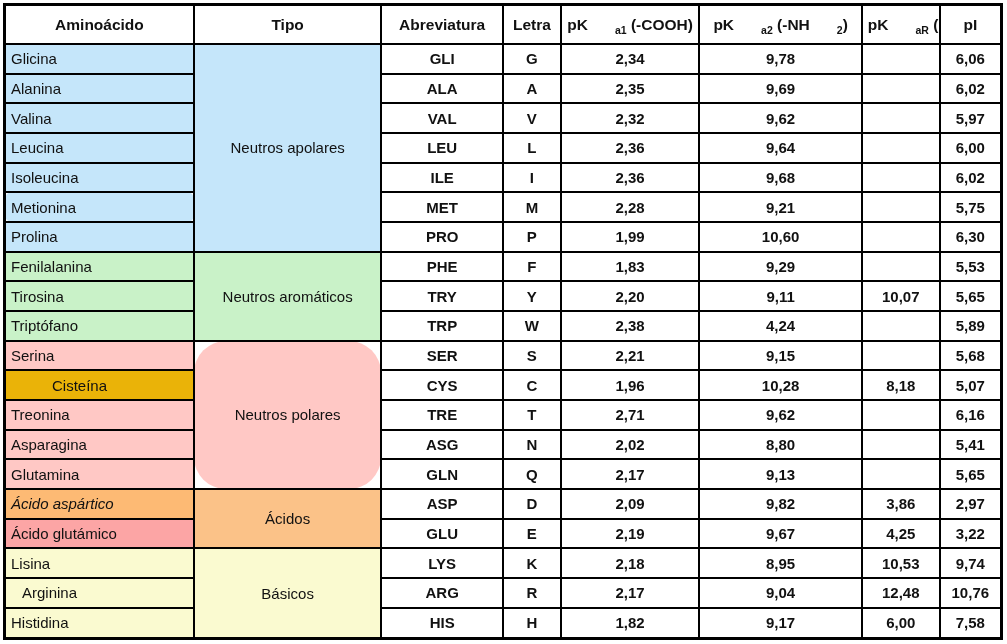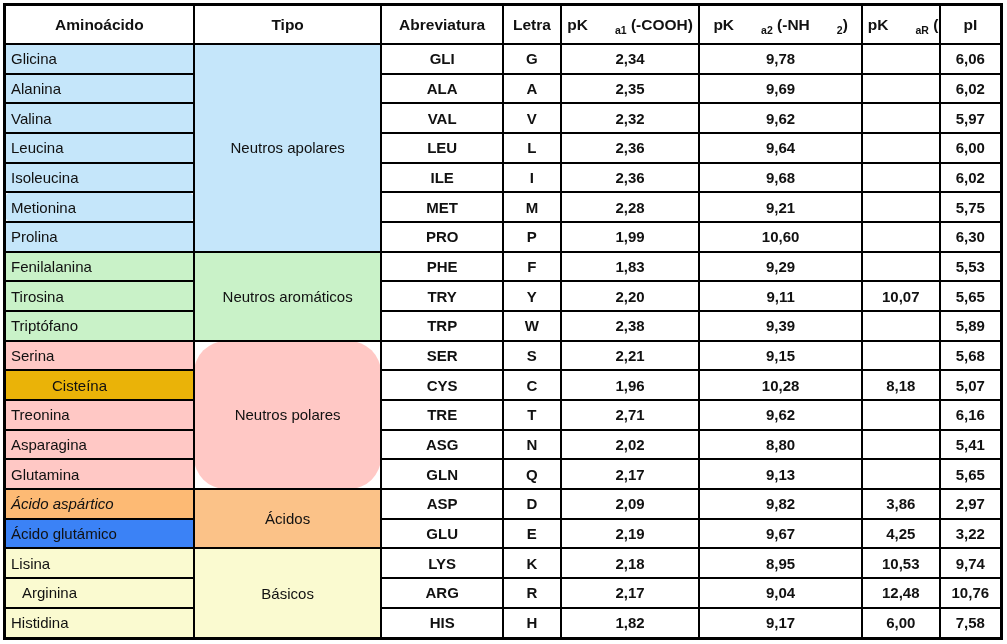--- a/index.html
+++ b/index.html
@@ -156,21 +156,21 @@
         <td class="val-cell">2,20</td>
         <td class="val-cell">9,11</td>
         <td class="val-cell">10,07</td>
         <td class="val-cell">5,65</td>
       </tr>
       <tr>
         <td class="name-cell" style="background: rgb(201, 242, 200);">Triptófano</td>
         <td class="val-cell">TRP</td>
         <td class="val-cell">W</td>
         <td class="val-cell">2,38</td>
-        <td class="val-cell">9,39</td>
+        <td class="val-cell">4,24</td>
         <td class="val-cell"></td>
         <td class="val-cell">5,89</td>
       </tr>
       <tr>
         <td class="name-cell" style="background: rgb(255, 200, 197);">Serina</td>
         <td class="tipo-cell" rowspan="5" style="background: rgb(255, 200, 197); border-radius: 32px;">Neutros polares</td>
         <td class="val-cell">SER</td>
         <td class="val-cell">S</td>
         <td class="val-cell">2,21</td>
         <td class="val-cell">9,15</td>
@@ -217,21 +217,21 @@
         <td class="name-cell" style="background: #fdba74; font-style: italic;">Ácido aspártico</td>
         <td class="tipo-cell" rowspan="2" style="background: rgb(251, 194, 136);">Ácidos</td>
         <td class="val-cell">ASP</td>
         <td class="val-cell">D</td>
         <td class="val-cell">2,09</td>
         <td class="val-cell">9,82</td>
         <td class="val-cell">3,86</td>
         <td class="val-cell">2,97</td>
       </tr>
       <tr>
-        <td class="name-cell" style="background: #3b82f6;">Ácido glutámico</td>
+        <td class="name-cell" style="background: #fca5a5;">Ácido glutámico</td>
         <td class="val-cell">GLU</td>
         <td class="val-cell">E</td>
         <td class="val-cell">2,19</td>
         <td class="val-cell">9,67</td>
         <td class="val-cell">4,25</td>
         <td class="val-cell">3,22</td>
       </tr>
       <tr>
         <td class="name-cell" style="background: rgb(250, 250, 208);">Lisina</td>
         <td class="tipo-cell" rowspan="3" style="background: rgb(250, 250, 208);">Básicos</td>

